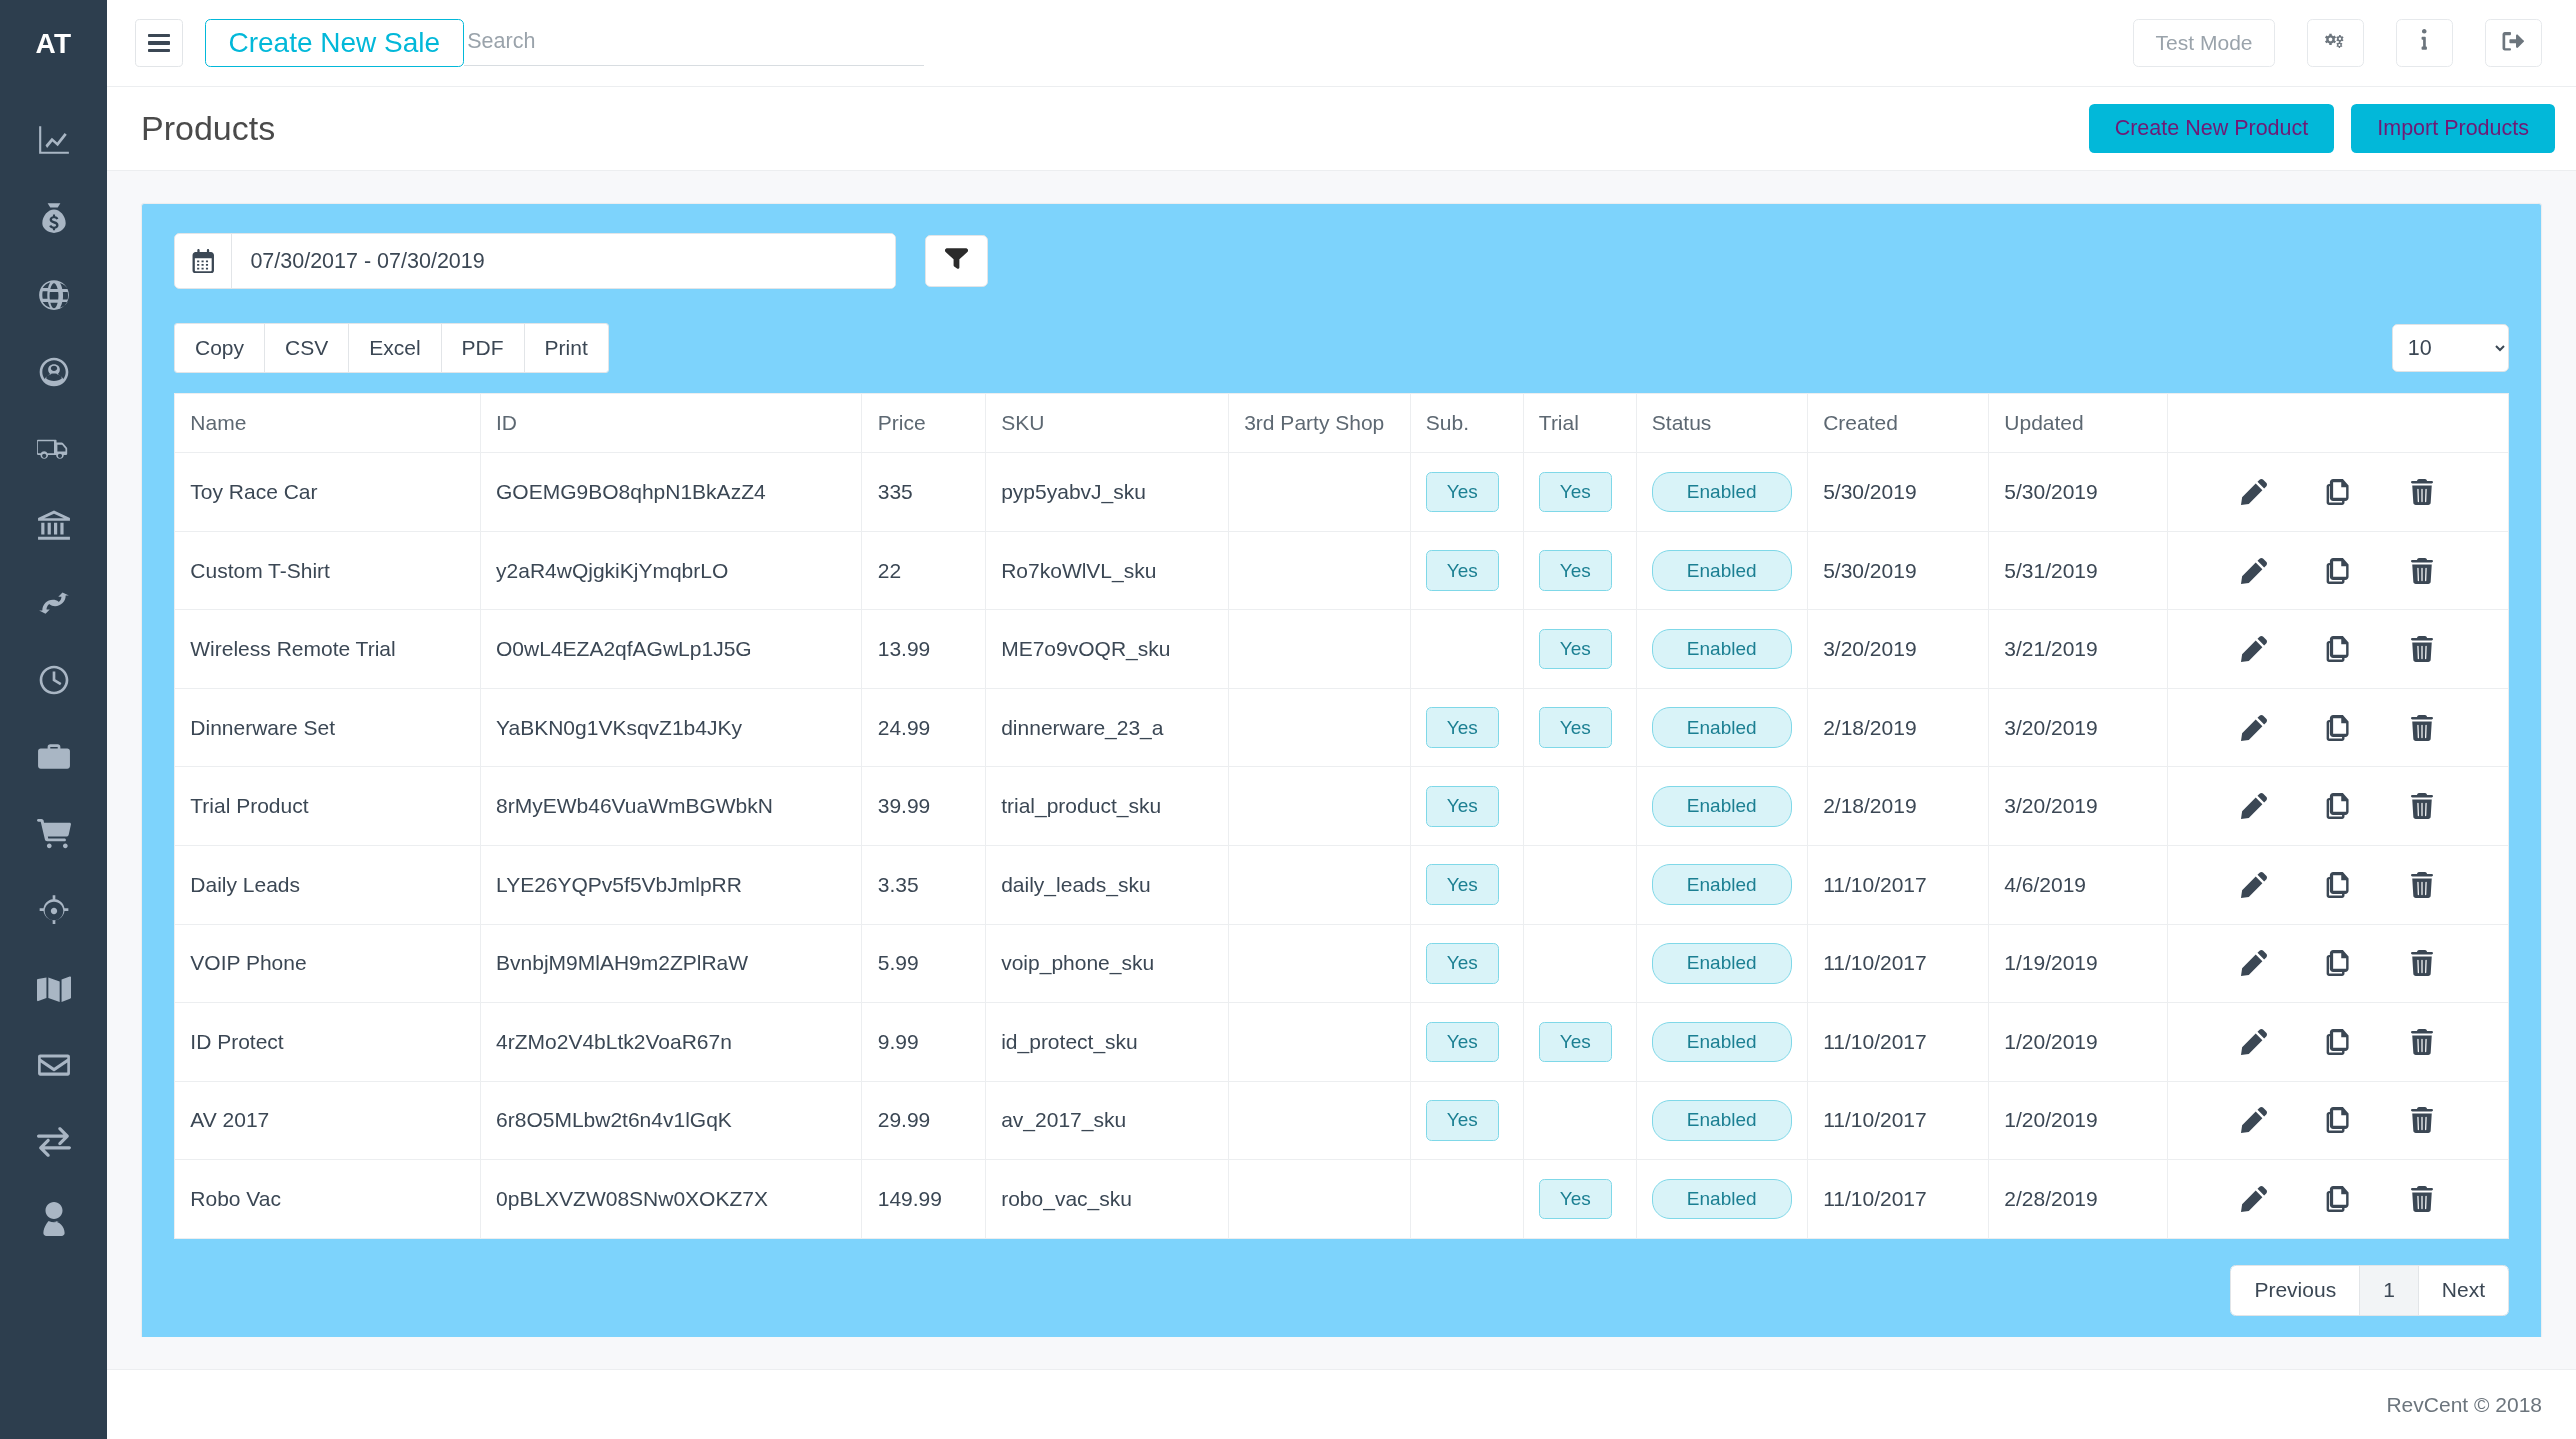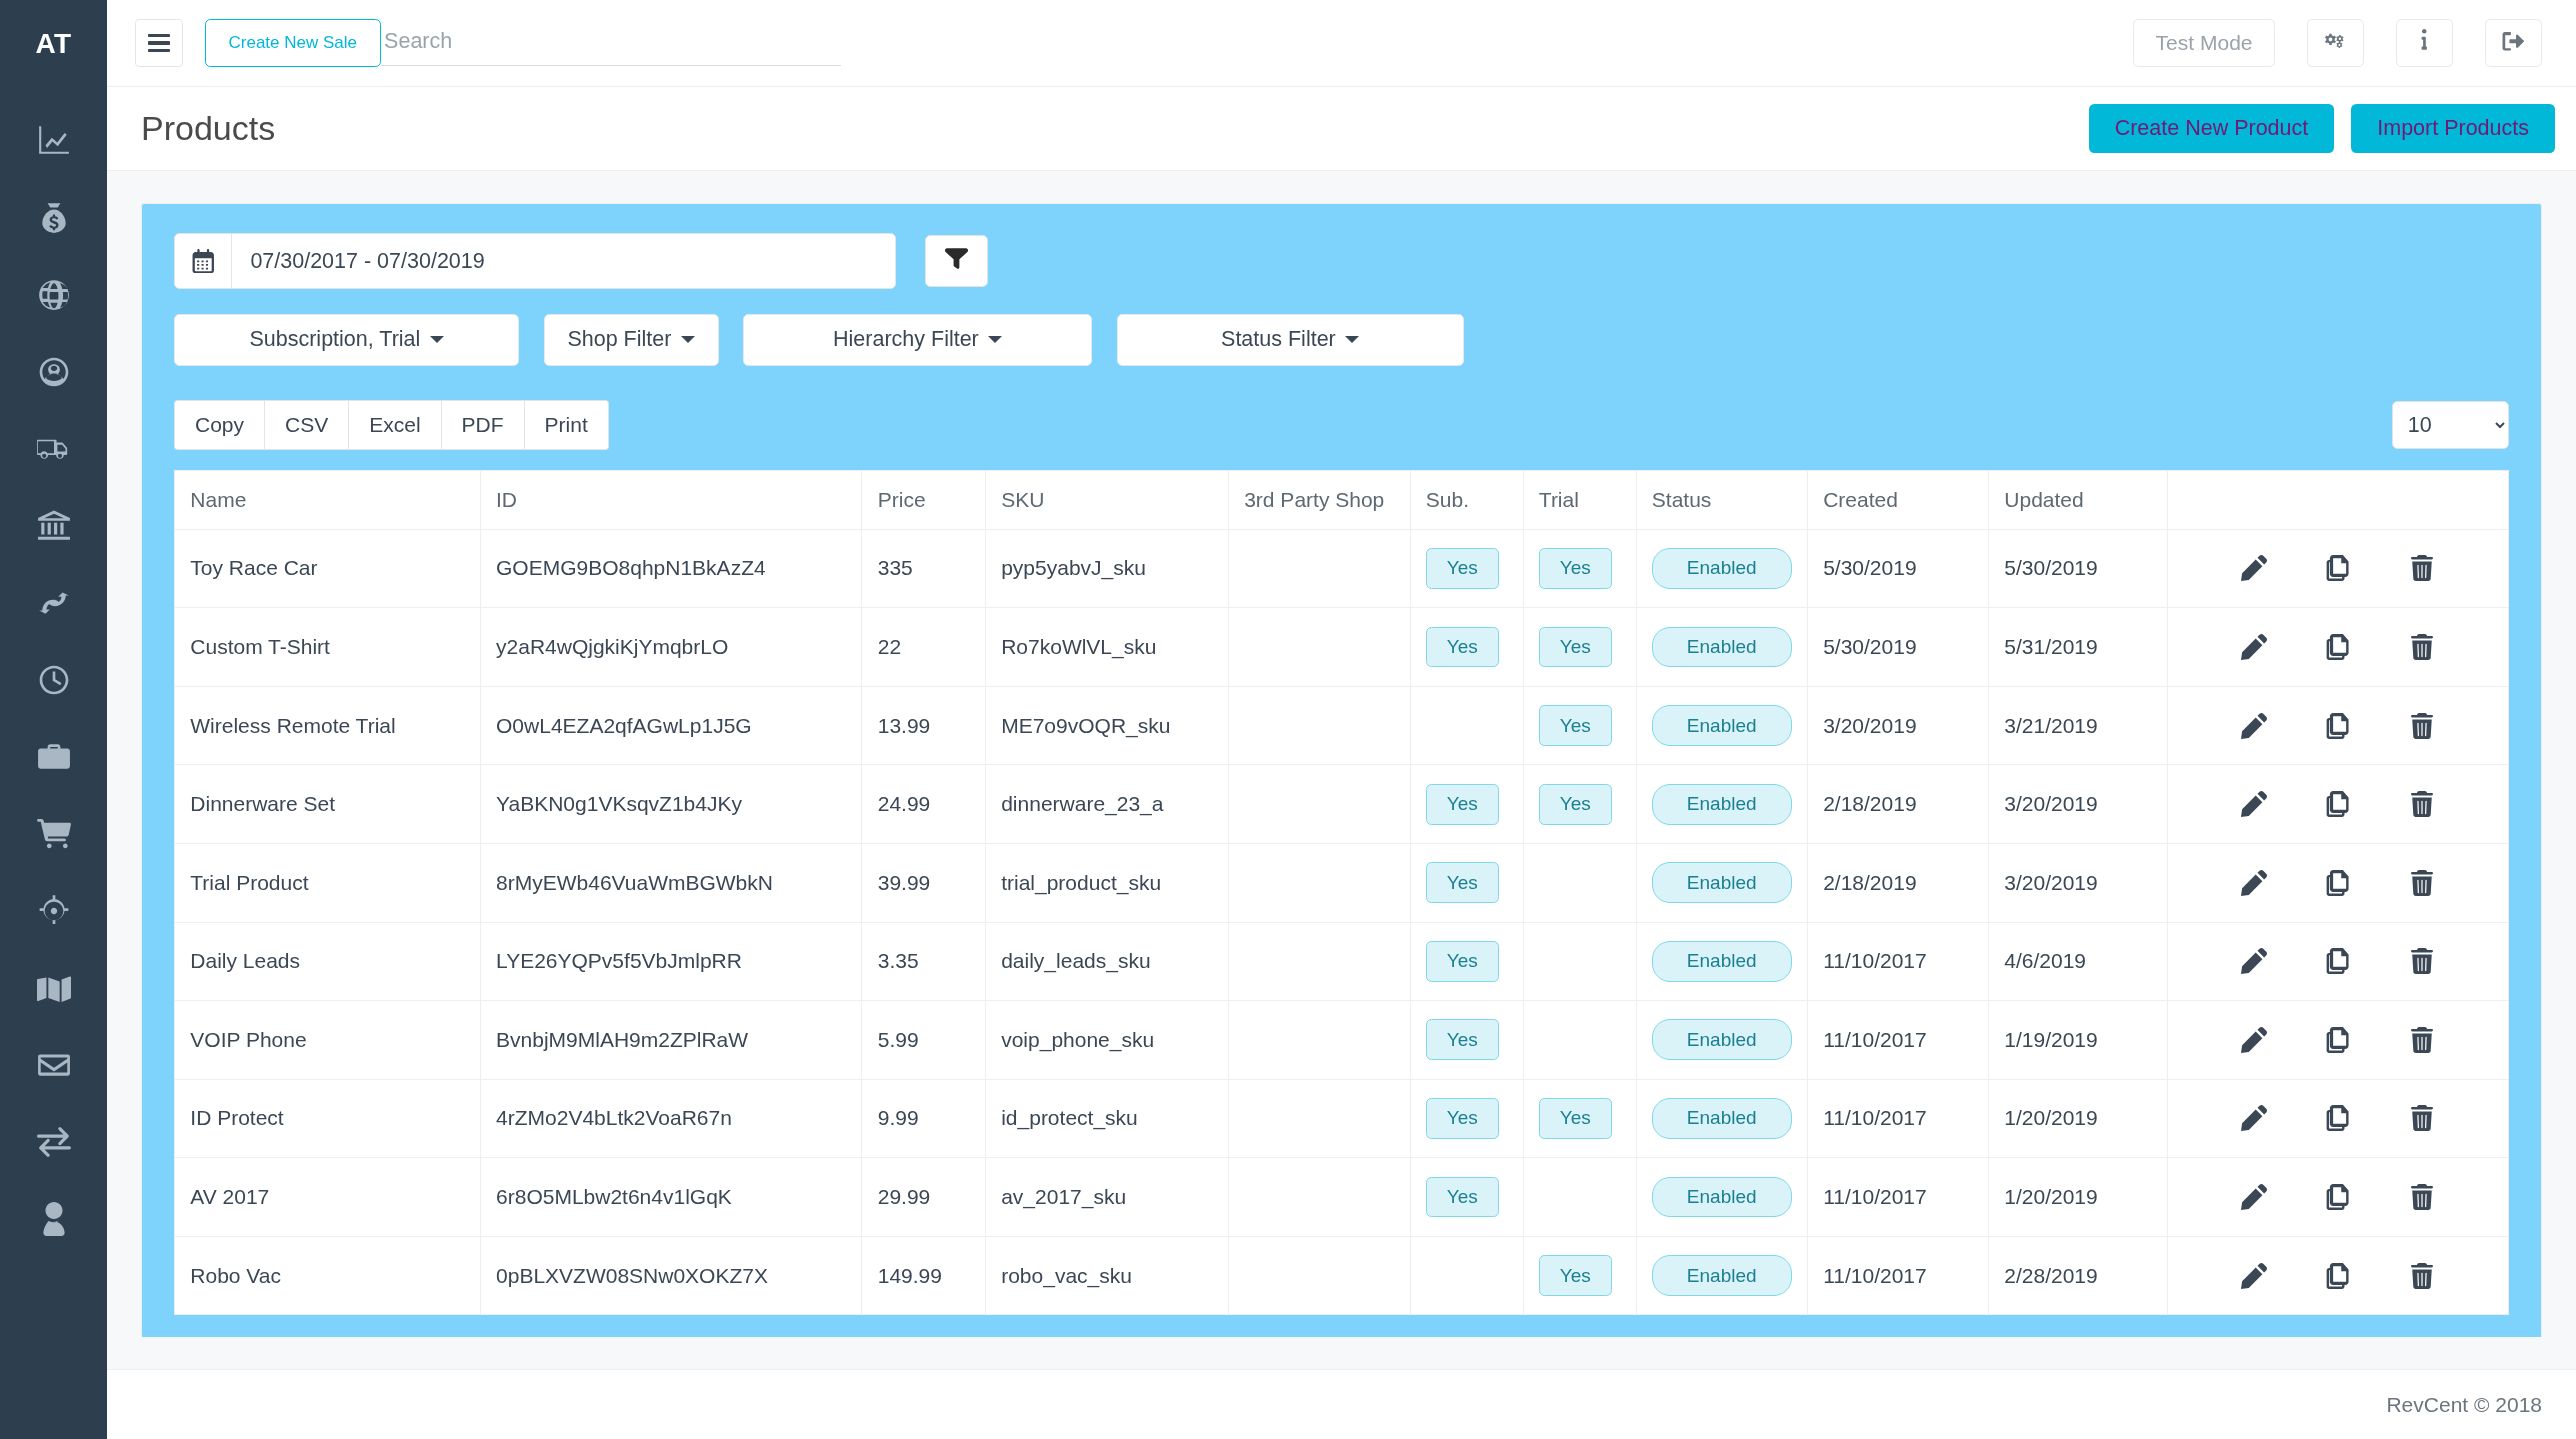--- a/index.html
+++ b/index.html
@@ -42,21 +42,21 @@
   }
   .hamburger {
     width: 48px; height: 48px; border: 0.8px solid #e2e5e8; border-radius: 4.6px;
     background: #fff; display: flex; flex-direction: column;
     align-items: center; justify-content: center; gap: 4.6px; cursor: pointer;
   }
   .hamburger i { display: block; width: 21.5px; height: 3.1px; background: #3b4754; border-radius: 0.8px; }
   .btn-outline-primary {
     margin-left: 21.5px; height: 48px; padding: 0 23px;
     border: 1.5px solid #02b8d9; border-radius: 5.4px; background: #fff;
-    color: #02b8d9; font-size: 17px; font-family: "Liberation Sans", sans-serif;
+    color: #02b8d9; font-size: 28px; font-family: "Liberation Sans", sans-serif;
     cursor: pointer; white-space: nowrap;
   }
   .search-wrap { width: 460px; }
   .search-input {
     width: 100%; border: none; border-bottom: 0.8px solid #d8dde1;
     background: transparent; font-size: 21.5px; color: #3b4754;
     padding: 9.2px 3.1px 10.7px 3.1px; outline: none;
     font-family: "Liberation Sans", sans-serif;
   }
   .search-input::placeholder { color: #9aa3ab; }
@@ -383,38 +383,20 @@
           </div>
           <div class="funnel-btn">
             <span>
               <svg viewBox="0 0 512 512">
                   <path d="M3 35C11 16 29 4 49 4h414c20 0 38 12 46 31s4 41-11 56L320 252v180c0 12-7 24-18 29s-24 4-34-3l-64-48c-8-6-13-16-13-26V252L14 91C-1 76-5 54 3 35z"></path>
                 </svg>
             </span>
           </div>
         </div>
 
-        <div class="filter-row2">
-          <button class="dropdown-btn dd-1">
-            <span>Subscription, Trial</span>
-            <span class="caret"></span>
-          </button>
-          <button class="dropdown-btn dd-2">
-            <span>Shop Filter</span>
-            <span class="caret"></span>
-          </button>
-          <button class="dropdown-btn dd-3">
-            <span>Hierarchy Filter</span>
-            <span class="caret"></span>
-          </button>
-          <button class="dropdown-btn dd-4">
-            <span>Status Filter</span>
-            <span class="caret"></span>
-          </button>
-        </div>
 
         <div class="table-tools">
           <div class="btn-group" id="export-group">
               <button>Copy</button>
               <button>CSV</button>
               <button>Excel</button>
               <button>PDF</button>
               <button>Print</button>
             </div>
           <div class="len-select-wrap">

